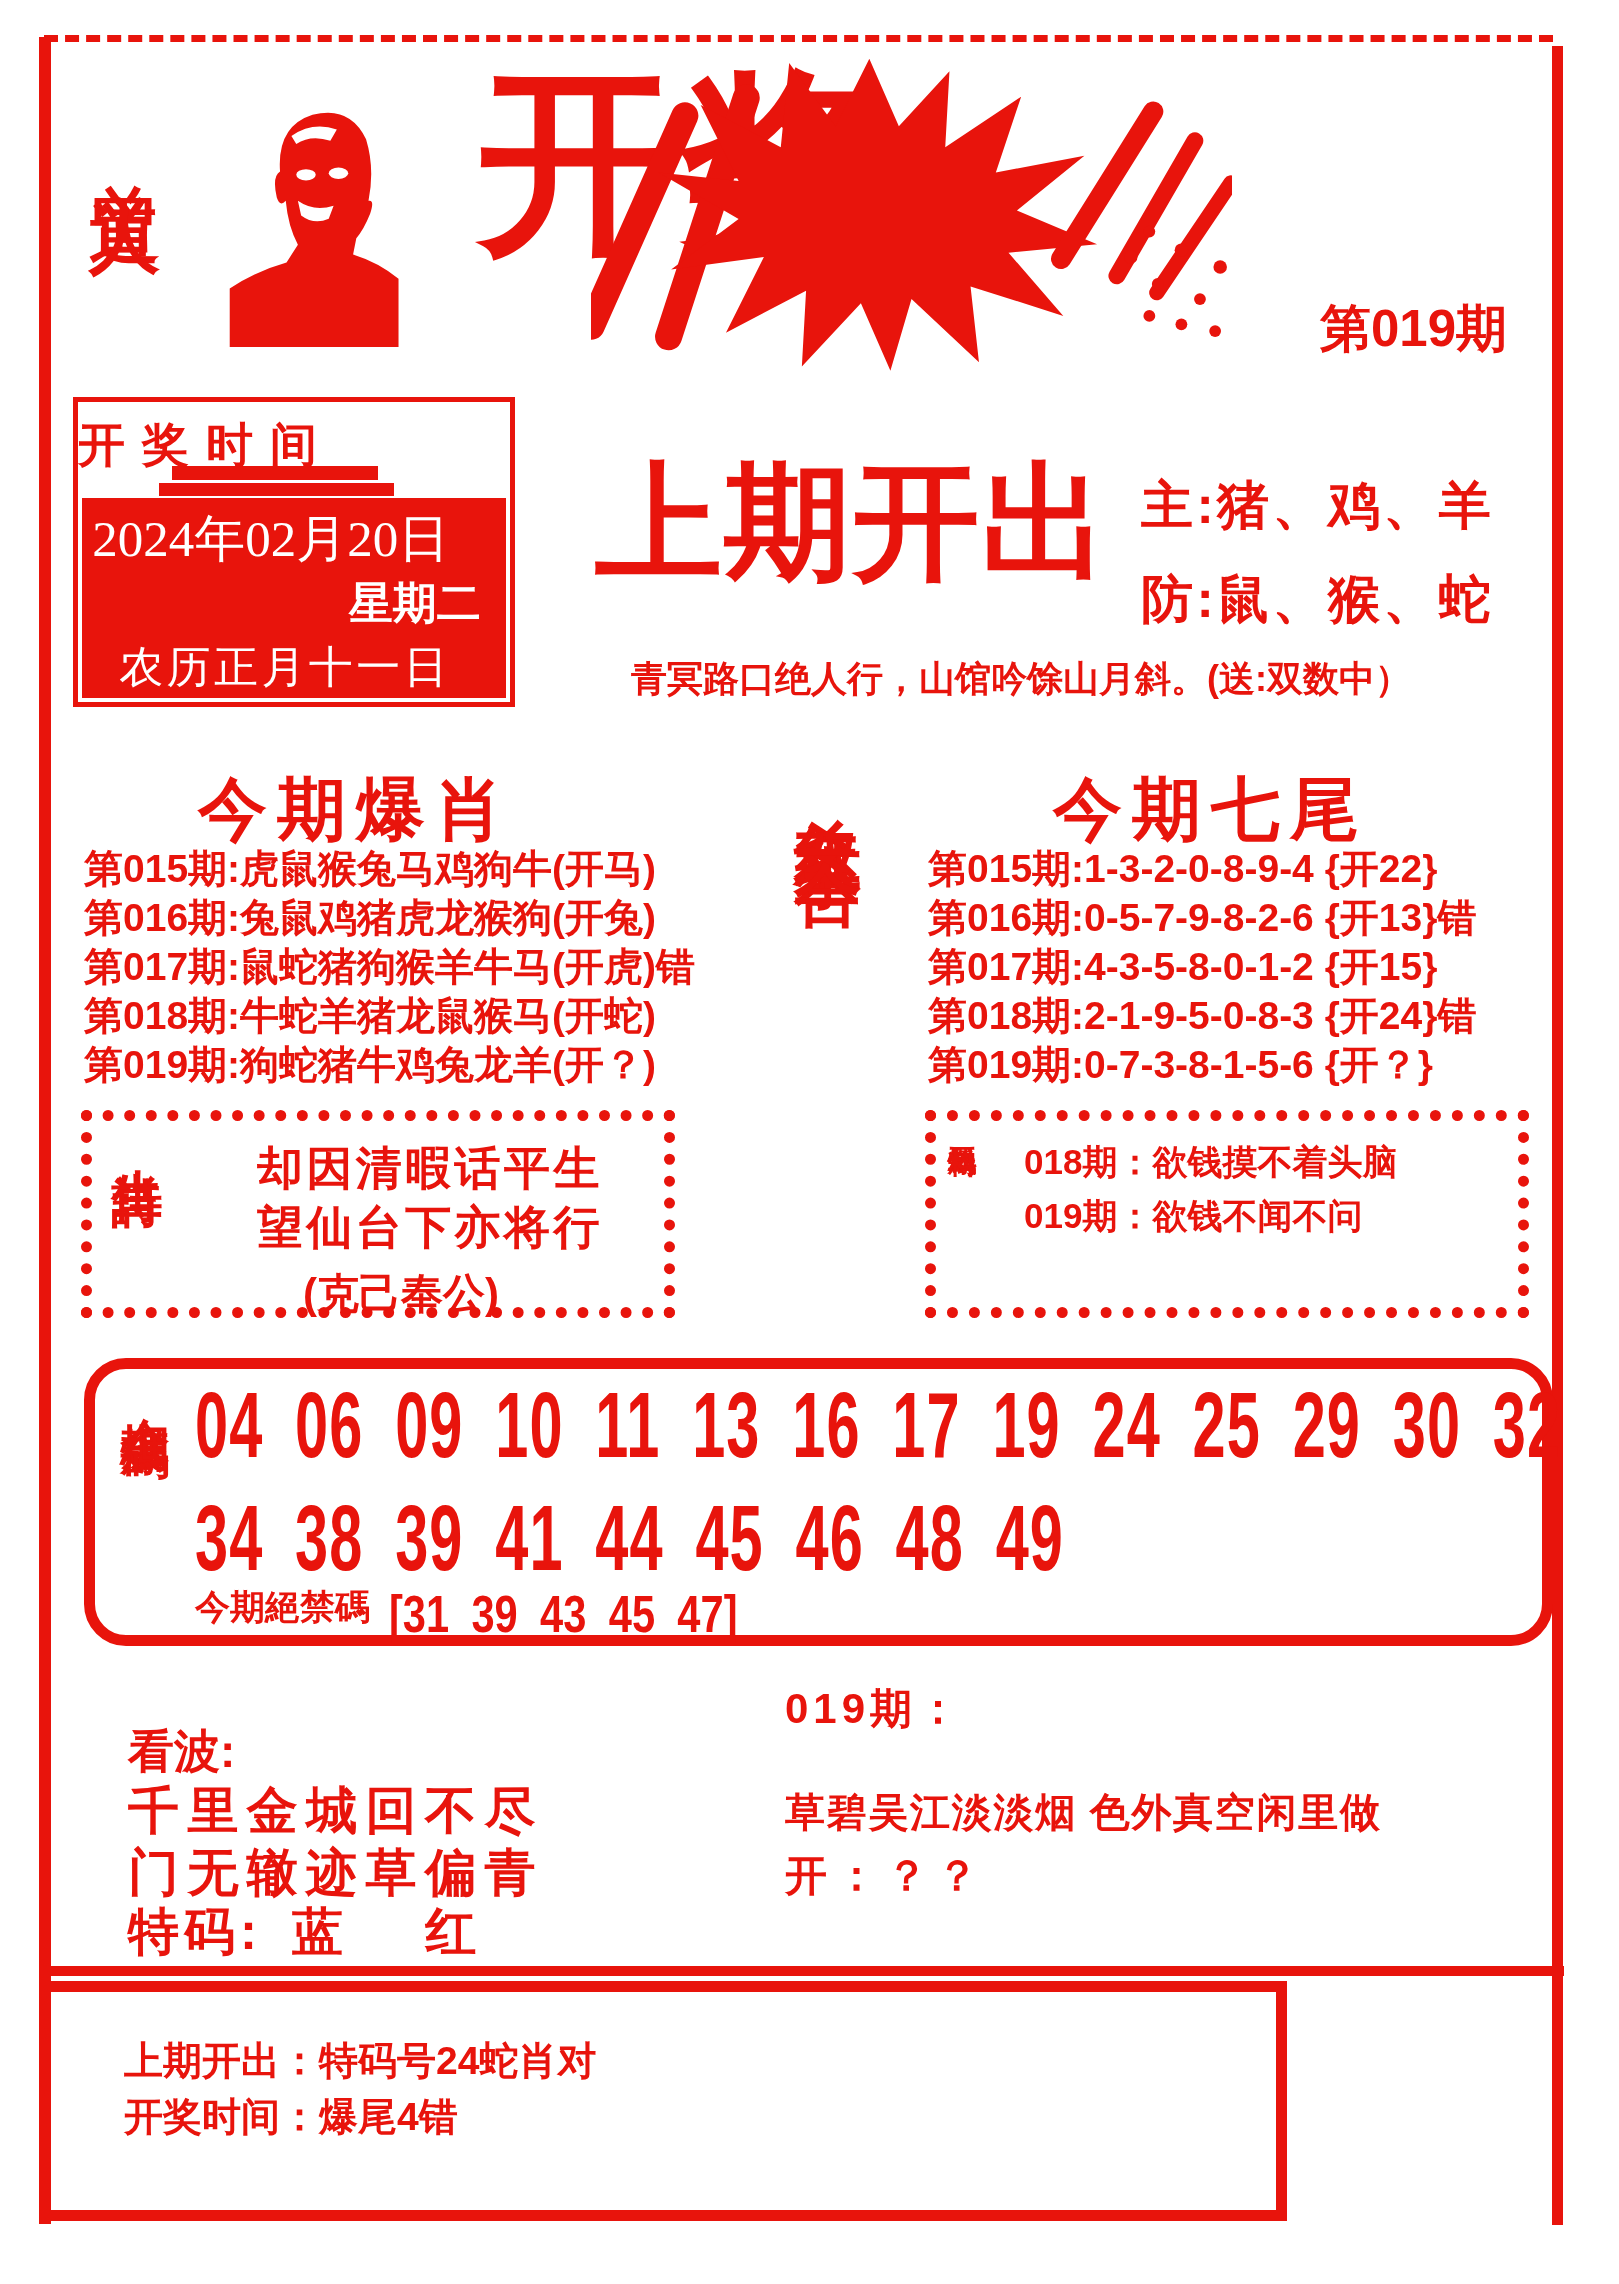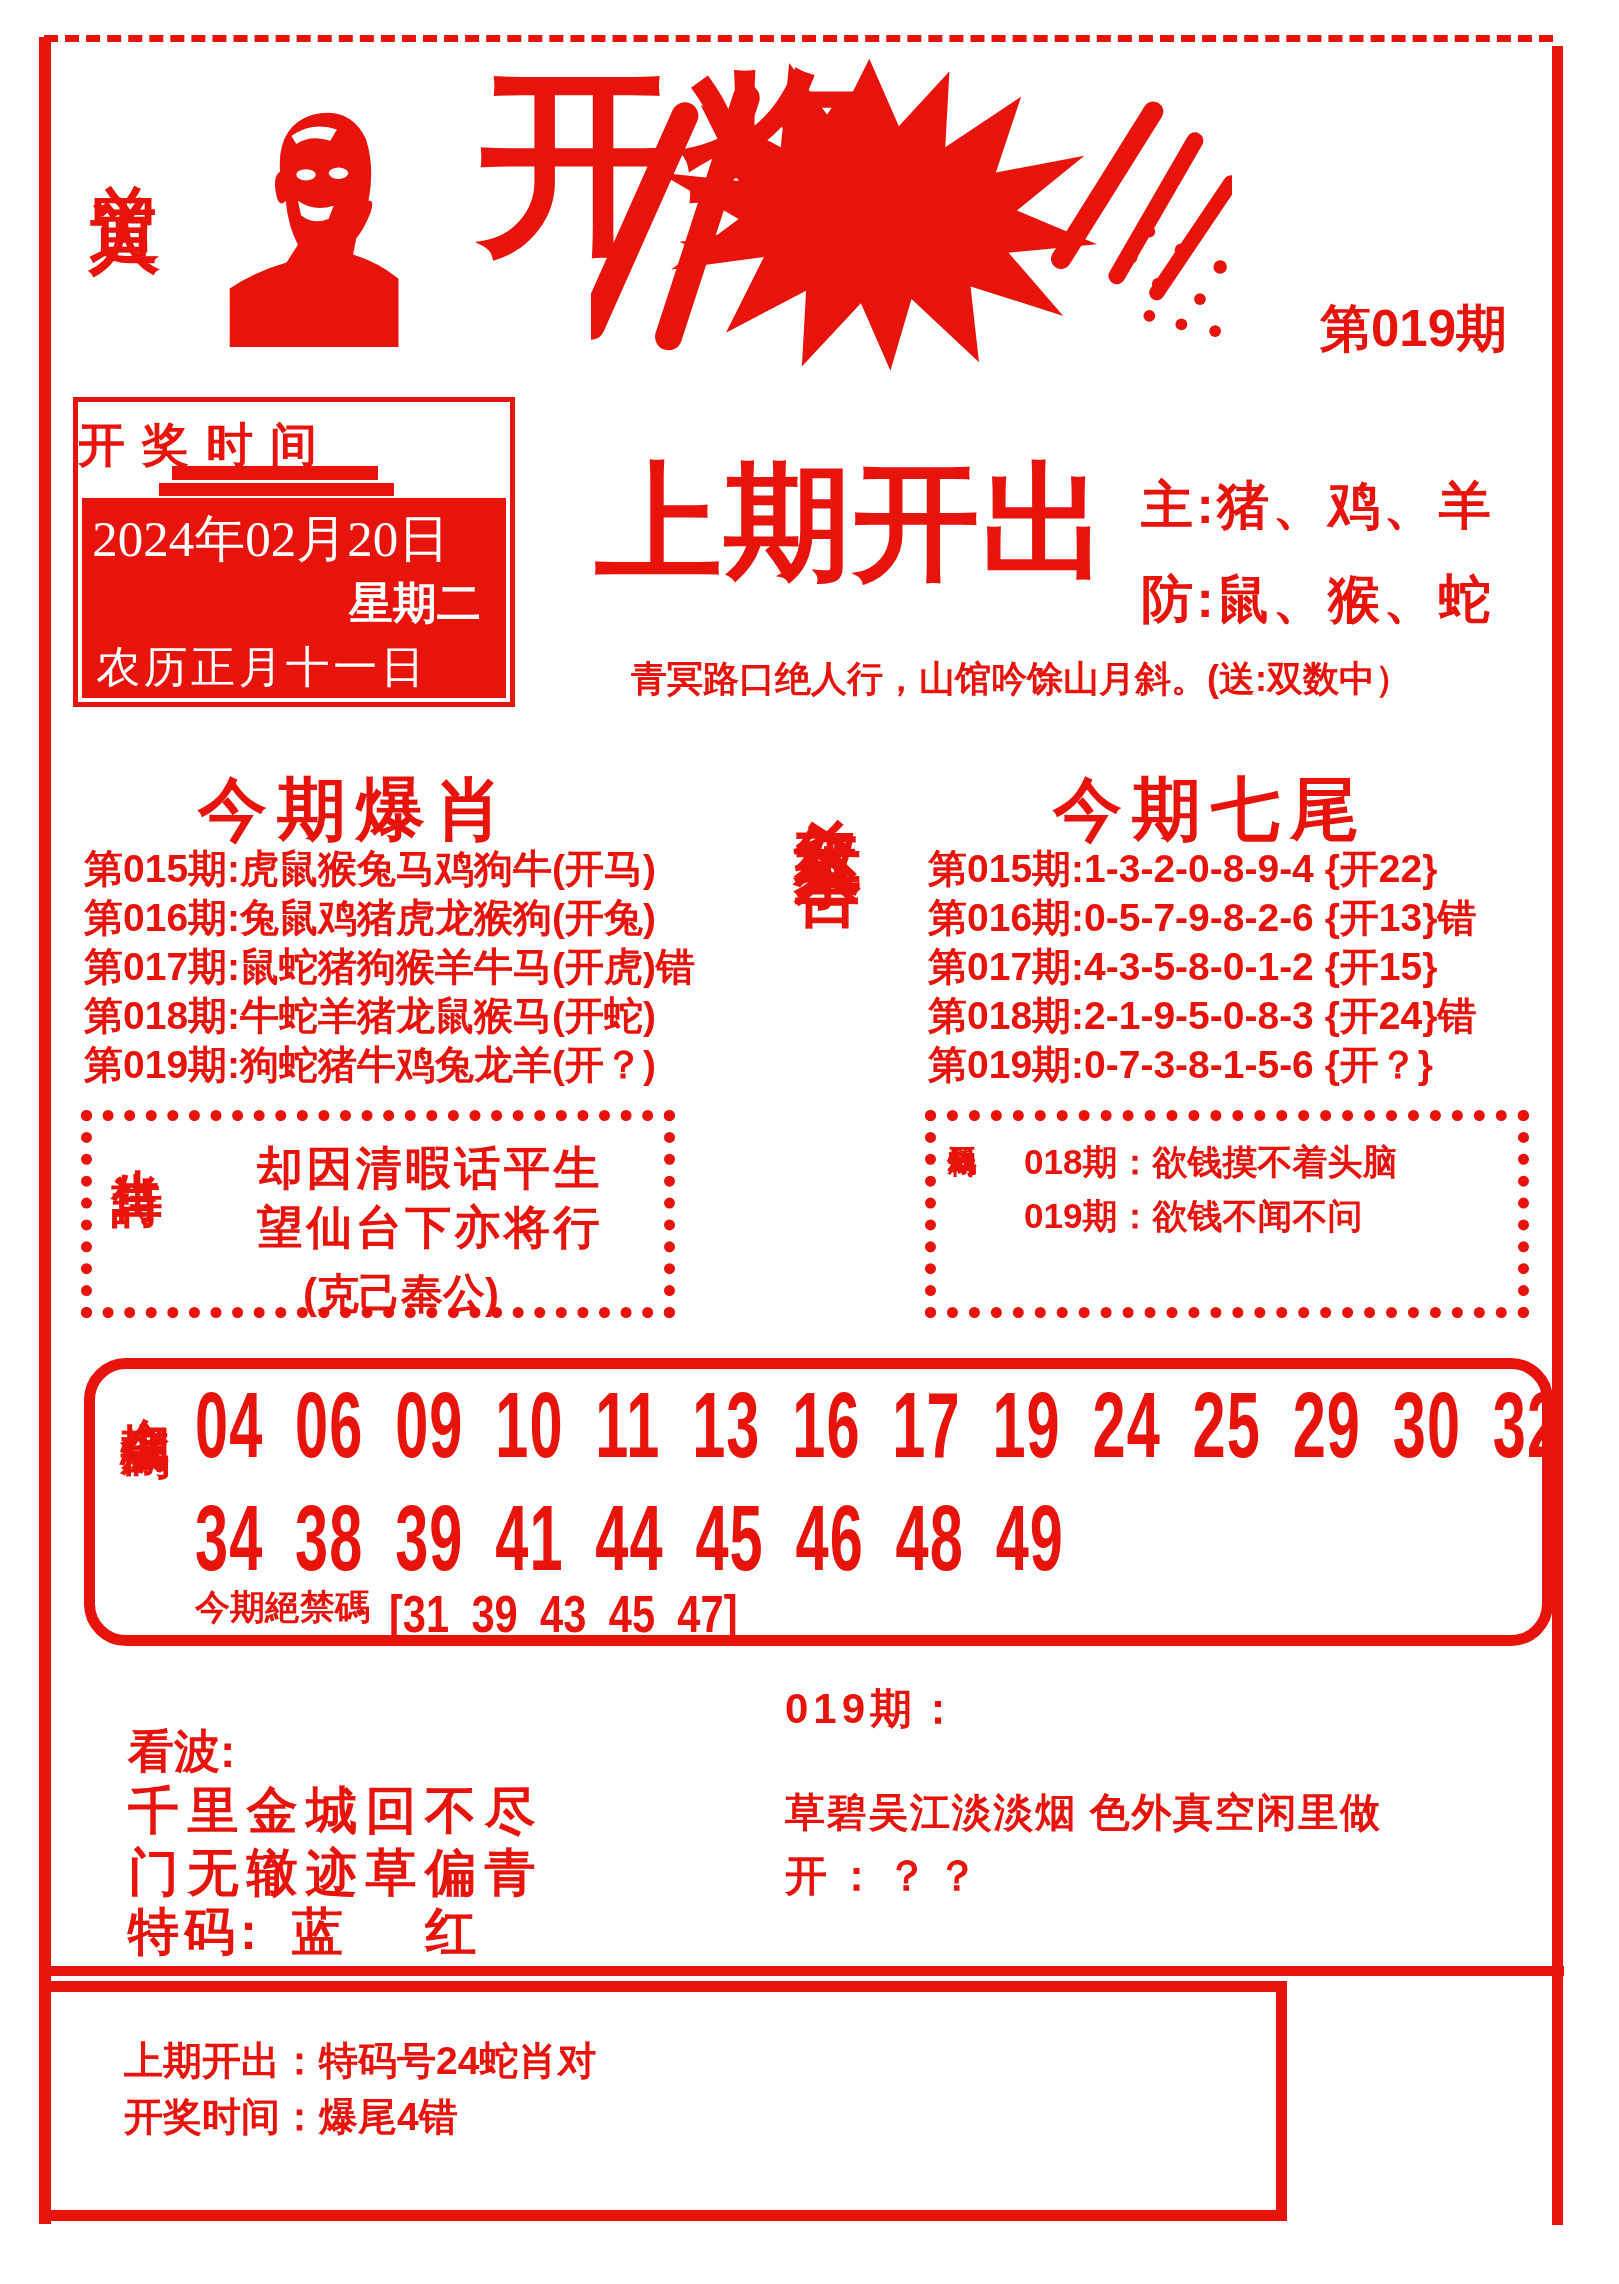--- a/index.html
+++ b/index.html
@@ -26,21 +26,21 @@
   .issue-no{left:1320px;top:295px;font:700 51px var(--sans)}
 
   
   .timebox{left:73px;top:397px;width:442px;height:310px;border:5.9px solid var(--red)}
   .tb-title{position:absolute;left:0;right:0;top:11.8px;font:700 47px var(--serif);letter-spacing:17px}
   .tb-bar1{position:absolute;left:94px;top:64px;width:206px;height:13.5px;background:var(--red)}
   .tb-bar2{position:absolute;left:81px;top:81px;width:235px;height:12.7px;background:var(--red)}
   .tb-panel{position:absolute;left:4.2px;right:4.2px;top:96px;bottom:4.2px;background:var(--red);color:#fff}
   .tb-d1{margin:6.7px 0 0 10px;font:400 51px var(--serif)}
   .tb-d2{text-align:right;margin:0 25px 0 17px;font:700 44px var(--sans)}
-  .tb-d3{margin:5px 0 0 14px;font:400 44px var(--serif);letter-spacing:3.4px}
+  .tb-d3{margin:5px 0 0 37px;font:400 44px var(--serif);letter-spacing:3.4px}
   .tb-d4{margin:12px 0 0 10px;font:700 42px var(--sans)}
 
   
   .ban{left:595px;top:460px;font:700 127px var(--serif);letter-spacing:1.7px;line-height:1}
   .main-line{left:1141px;top:471px;font:700 52px var(--sans);letter-spacing:3.4px}
   .guard-line{left:1141px;top:565px;font:700 52px var(--sans);letter-spacing:3.4px}
   .verse{left:631px;top:655px;font:700 36px var(--sans)}
 
   
   .col-title{font:700 69px var(--serif);letter-spacing:10px}

